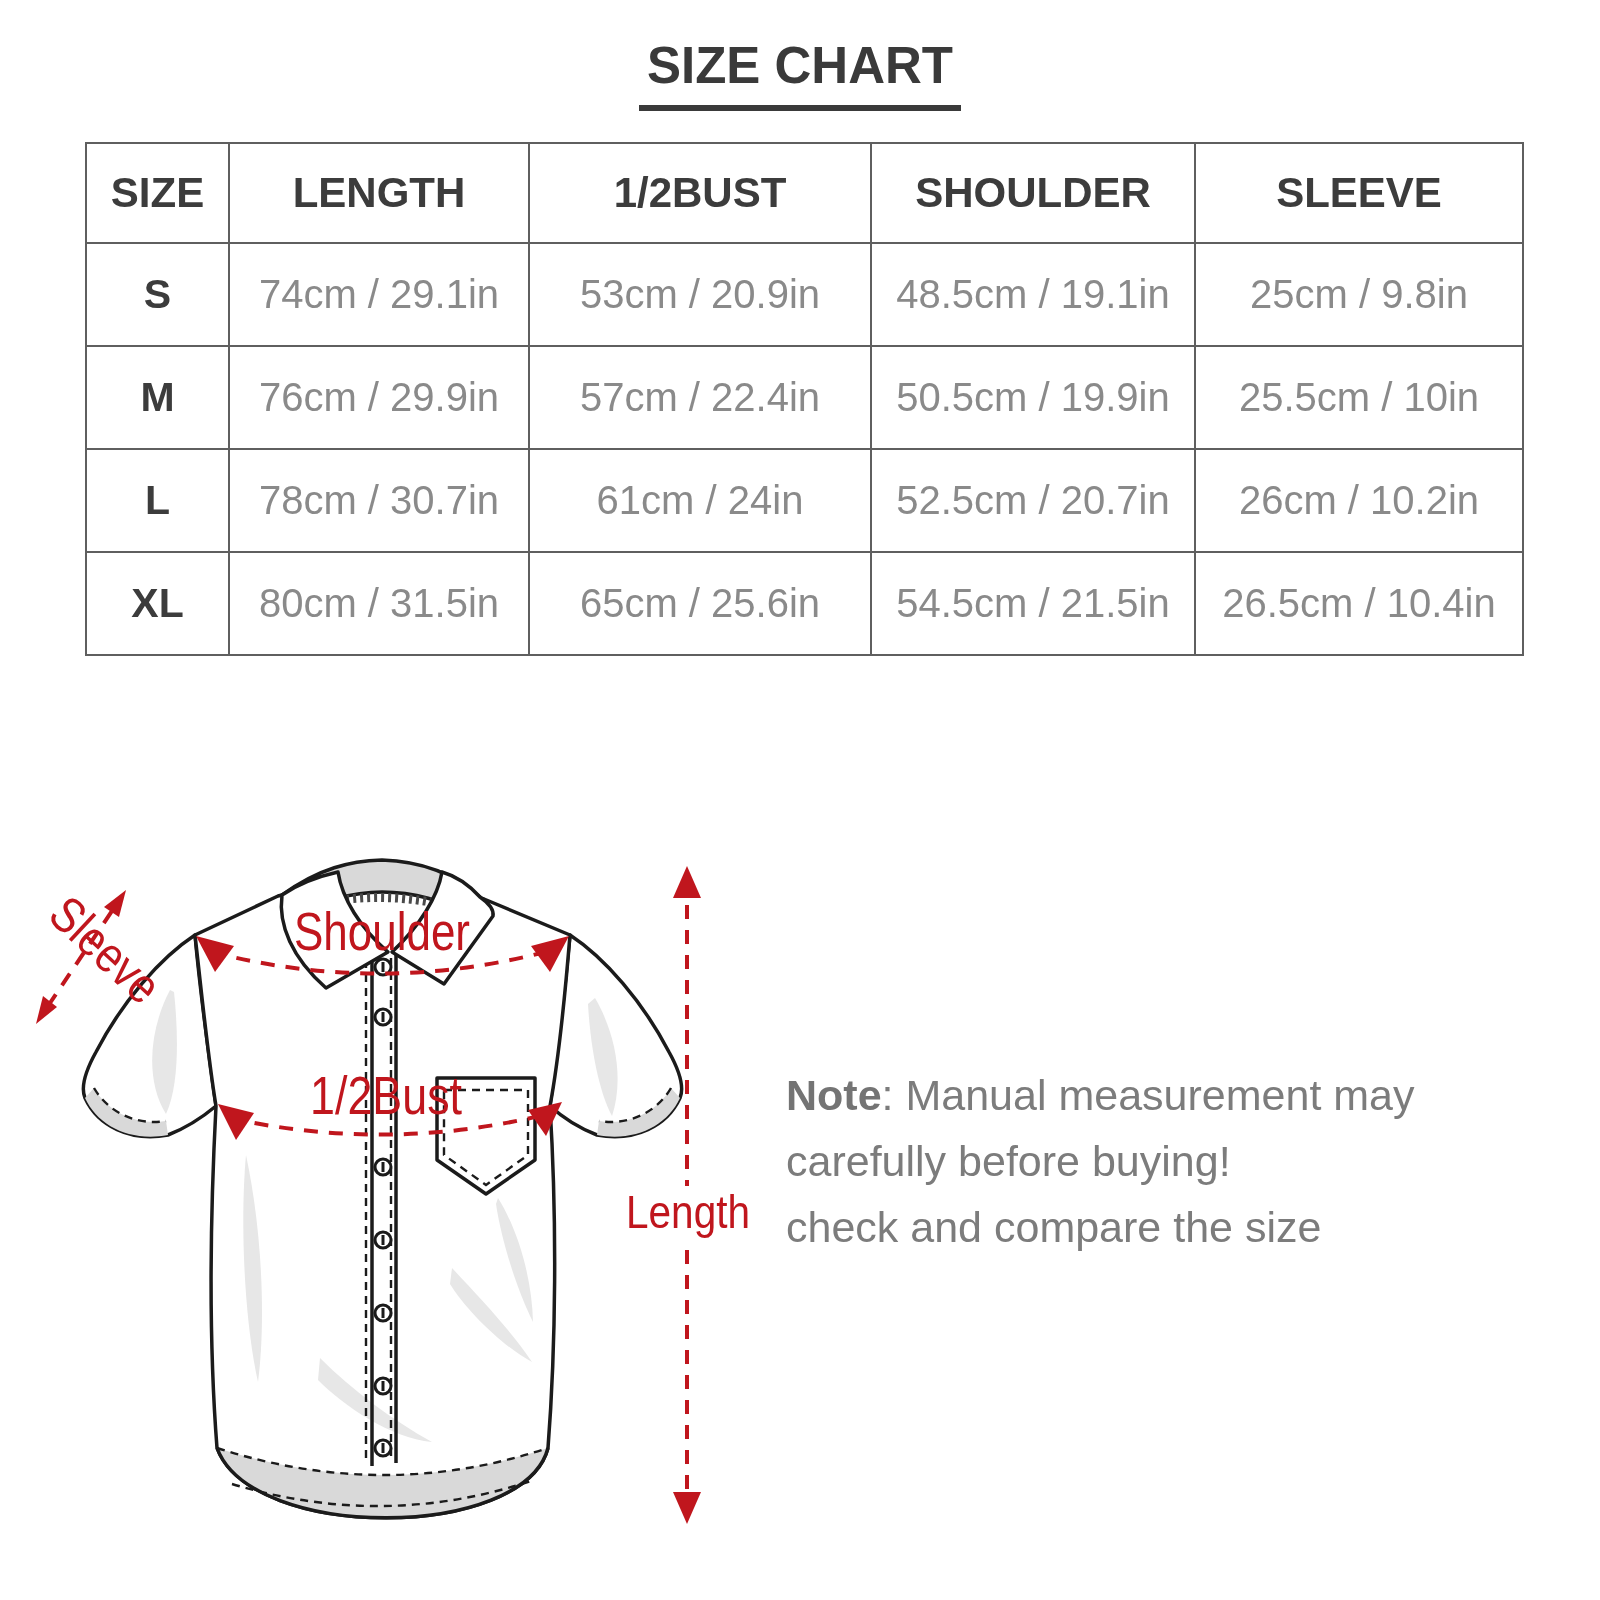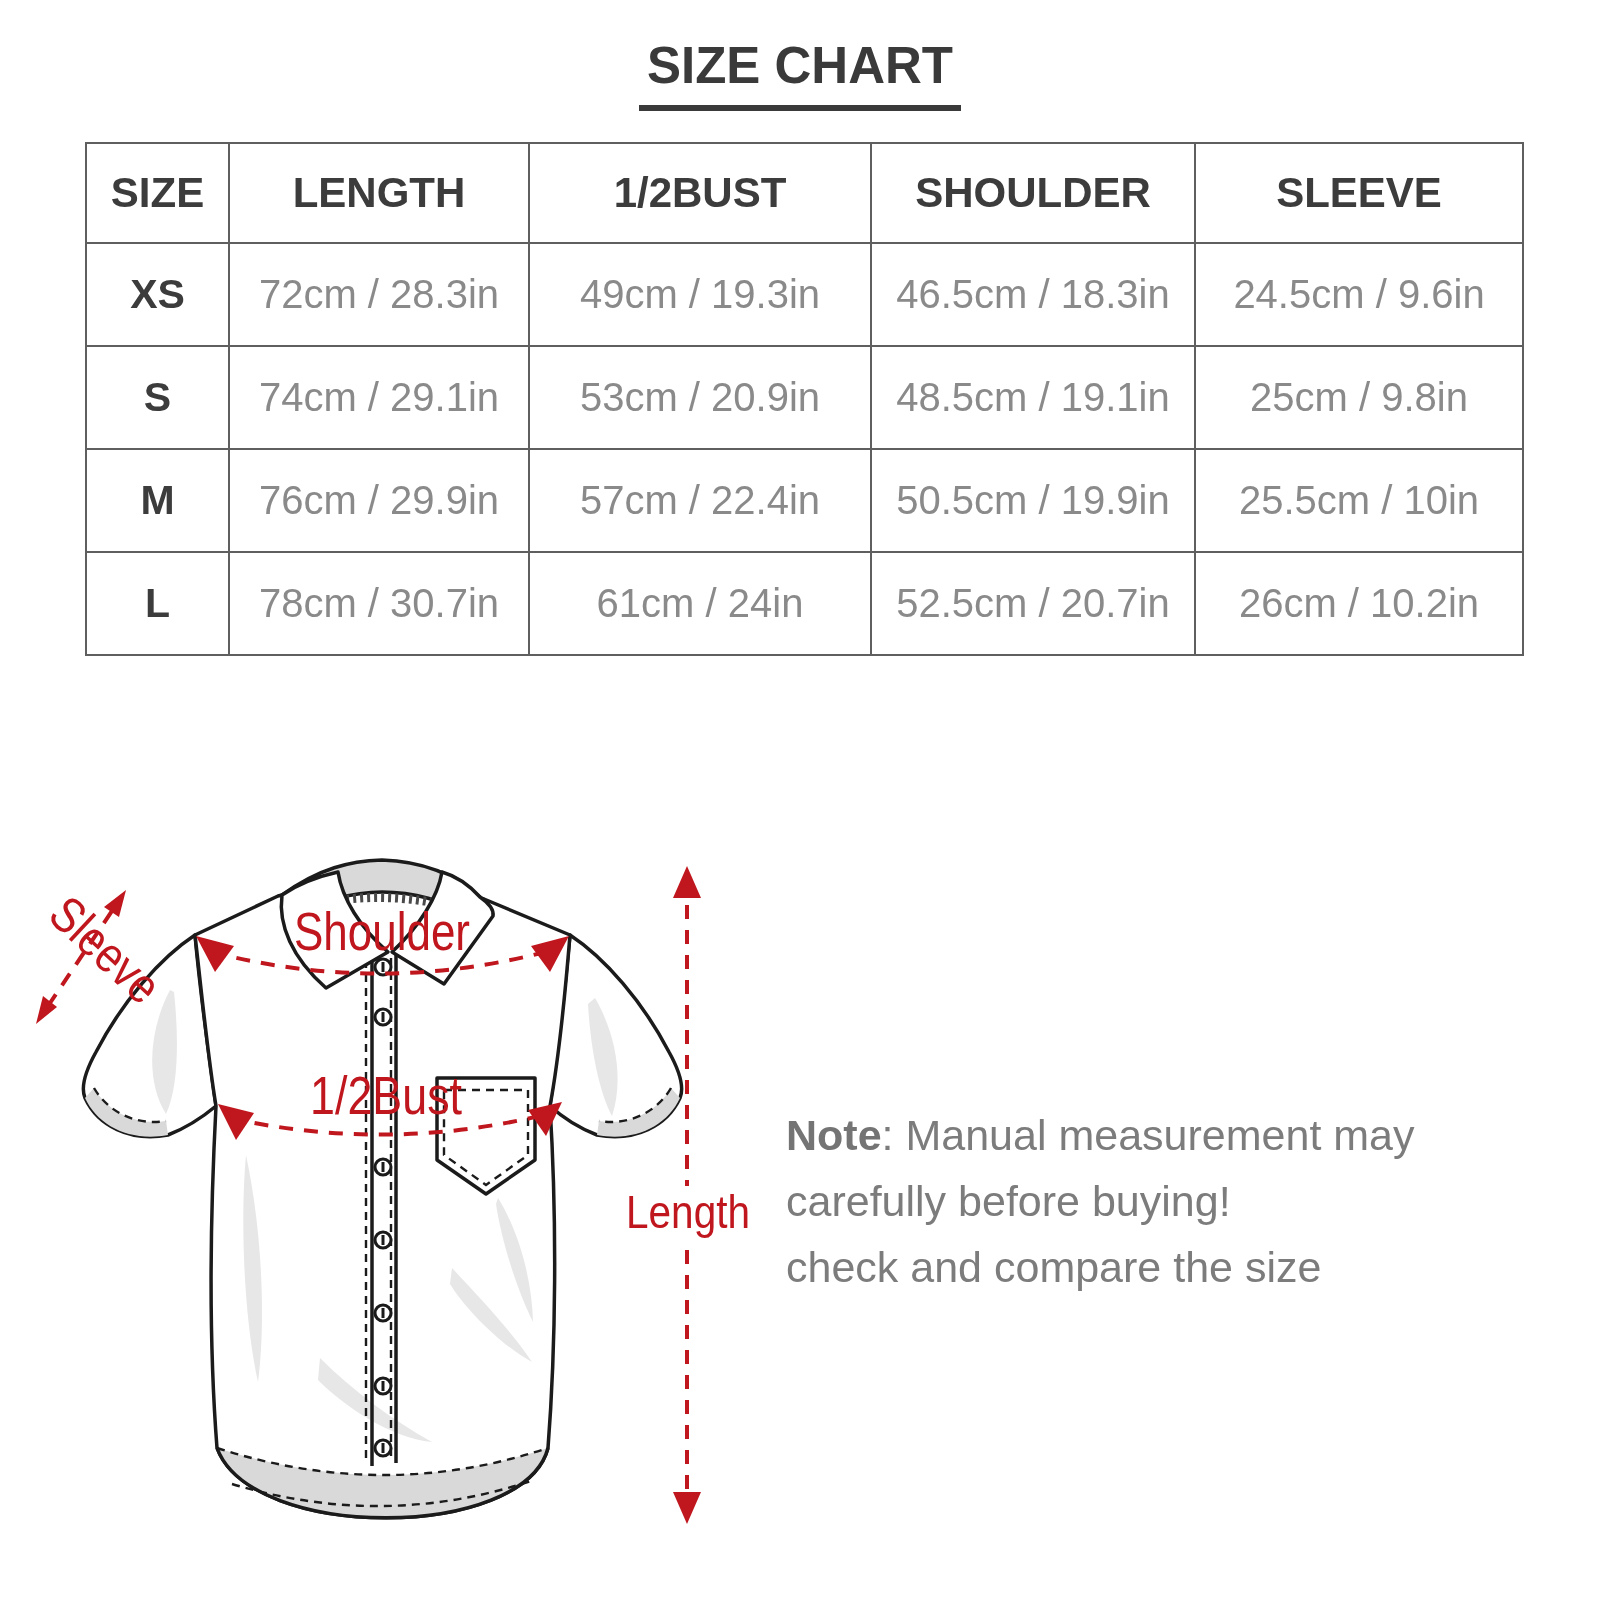--- a/index.html
+++ b/index.html
@@ -28,21 +28,21 @@
   
   .diagram{position:absolute;left:20px;top:800px;width:760px;height:800px;}
   .shirt-line{fill:#ffffff;stroke:#1b1b1b;stroke-width:3.5;stroke-linejoin:round;}
   .stitch{fill:none;stroke:#1b1b1b;stroke-width:2.4;stroke-dasharray:8 6;}
   .shade{fill:#e7e7e7;stroke:none;}
   .shade-dark{fill:#d9d9d9;stroke:none;}
   .red-dash{fill:none;stroke-width:4;stroke-dasharray:14 11;}
   .red-label{font-family:"Liberation Sans", sans-serif;font-weight:normal;}
   
   .note{
-    position:absolute;left:786px;top:1102px;width:720px;
+    position:absolute;left:786px;top:1062px;width:720px;
     font-size:43px;line-height:66px;color:#7c7c7c;
   }
   .note b{font-weight:bold;color:#747474;}
 </style>
 </head>
 <body>
 
 <div class="page">
 
   <div class="title-wrap">
@@ -61,27 +61,20 @@
       <tr>
         <th>SIZE</th>
         <th>LENGTH</th>
         <th>1/2BUST</th>
         <th>SHOULDER</th>
         <th>SLEEVE</th>
       </tr>
     </thead>
     <tbody>
 
-        <tr>
-          <td class="size-col">XS</td>
-          <td>72cm / 28.3in</td>
-          <td>49cm / 19.3in</td>
-          <td>46.5cm / 18.3in</td>
-          <td>24.5cm / 9.6in</td>
-        </tr>
 
         <tr>
           <td class="size-col">S</td>
           <td>74cm / 29.1in</td>
           <td>53cm / 20.9in</td>
           <td>48.5cm / 19.1in</td>
           <td>25cm / 9.8in</td>
         </tr>
 
         <tr>
@@ -93,20 +86,27 @@
         </tr>
 
         <tr>
           <td class="size-col">L</td>
           <td>78cm / 30.7in</td>
           <td>61cm / 24in</td>
           <td>52.5cm / 20.7in</td>
           <td>26cm / 10.2in</td>
         </tr>
 
+        <tr>
+          <td class="size-col">XL</td>
+          <td>80cm / 31.5in</td>
+          <td>65cm / 25.6in</td>
+          <td>54.5cm / 21.5in</td>
+          <td>26.5cm / 10.4in</td>
+        </tr>
 
 
 
       </tbody>
   </table>
 
   <svg class="diagram" viewBox="0 0 760 800">
     <g>
 
       <path class="shirt-line" d="M175,135 C140,158 102,202 76,252 C66,270 60,286 65,298 C78,326 110,342 148,335 C166,328 184,316 196,306 C188,250 180,190 175,135 Z"></path>

